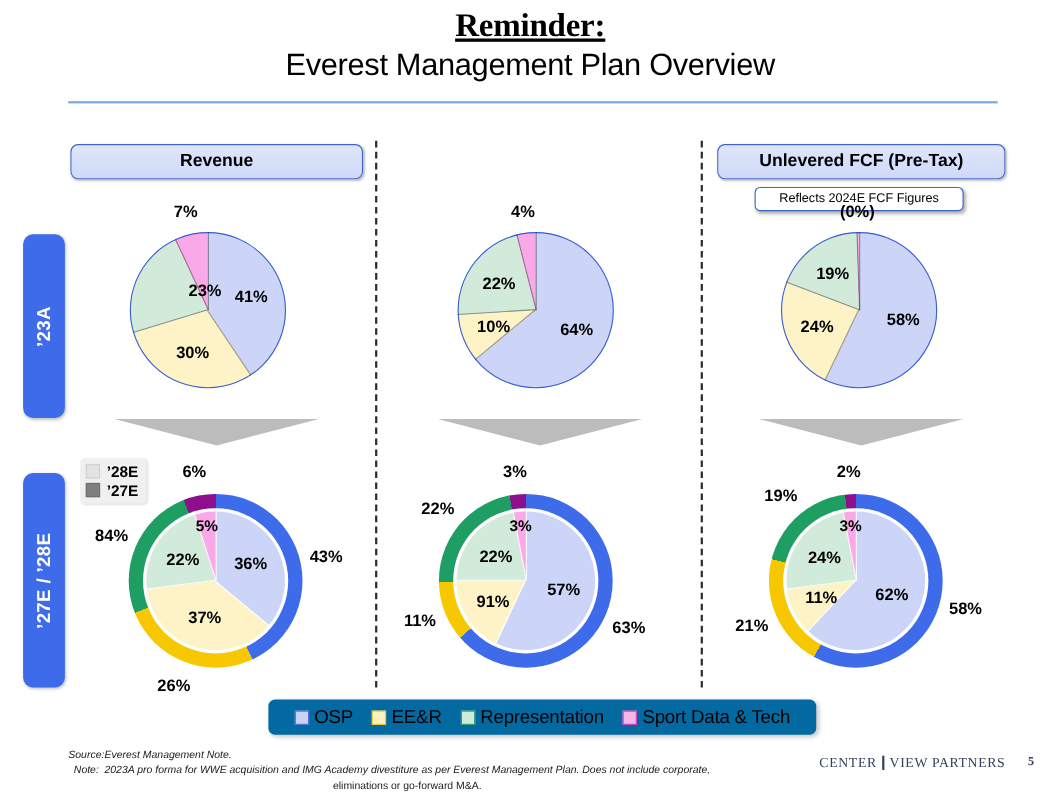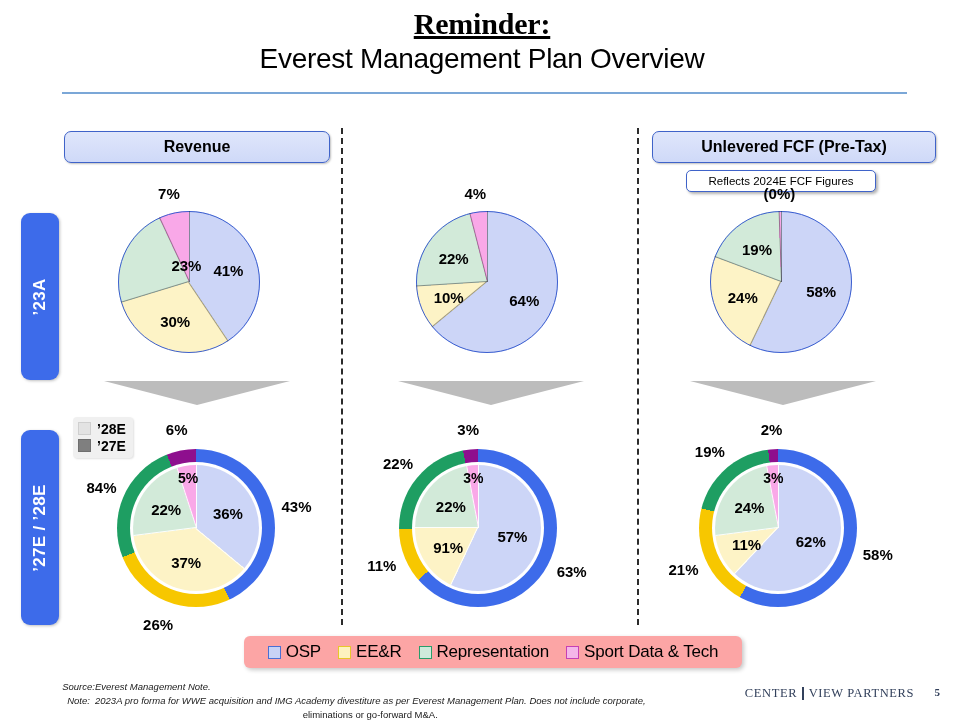--- a/index.html
+++ b/index.html
@@ -29,21 +29,21 @@
   
   .col-header{
     position:absolute;height:32px;border:1.6px solid #3f63c9;border-radius:7px;
     background:linear-gradient(180deg,#dfe6fb 0%,#cfd9f8 100%);
     display:flex;align-items:center;justify-content:center;
     font-size:16px;font-weight:bold;color:#000;box-sizing:border-box;
     box-shadow:1px 1px 2px rgba(0,0,0,.25);
   }
   #hdr-rev{left:64px;top:131px;width:266px;}
   #hdr-ebitda{left:358px;top:131px;width:266px;}
-  #hdr-fcf{left:652px;top:131px;width:284px;}
+  #hdr-fcf{left:652px;top:131px;width:262px;}
 
   .callout{
     position:absolute;left:686px;top:170px;width:190px;height:22px;
     border:1.3px solid #3f63c9;border-radius:5px;background:#fff;
     display:flex;align-items:center;justify-content:center;
     font-size:11.5px;color:#000;box-sizing:border-box;
     box-shadow:2px 2px 3px rgba(0,0,0,.3);
   }
 
   
@@ -110,21 +110,21 @@
   }
   .mini-row{display:flex;align-items:center;gap:6px;height:17px;}
   .mini-sw{width:11px;height:11px;display:inline-block;border:1px solid #cfcfcf;}
   .mini-sw.light{background:#e3e3e3;}
   .mini-sw.dark{background:#7f7f7f;border-color:#6f6f6f;}
   .mini-txt{font-size:14px;font-weight:bold;color:#000;}
 
   
   .legend{
     position:absolute;left:244px;top:636px;width:498px;height:32px;
-    background:#fca5a5;border-radius:6px;
+    background:#0369a1;border-radius:6px;
     display:flex;align-items:center;justify-content:center;gap:17px;
     box-shadow:2px 2px 4px rgba(0,0,0,.22);
   }
   .leg-item{display:flex;align-items:center;gap:5px;}
   .leg-sw{width:13px;height:13px;display:inline-block;box-sizing:border-box;}
   .leg-txt{font-size:17px;color:#000;letter-spacing:-.2px;}
 
   
   .foot{position:absolute;left:62px;top:680px;font-size:9.5px;color:#1a1a1a;line-height:1.45;}
   .foot-row{display:flex;font-style:italic;}

